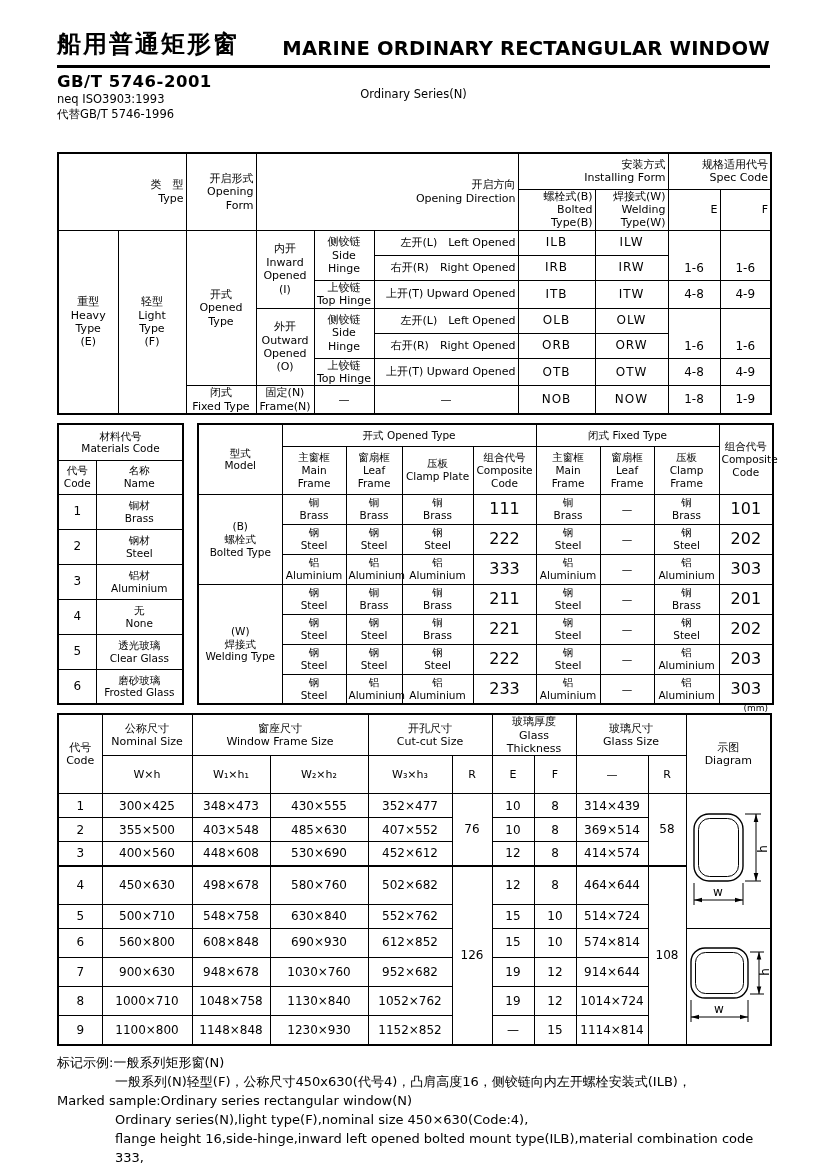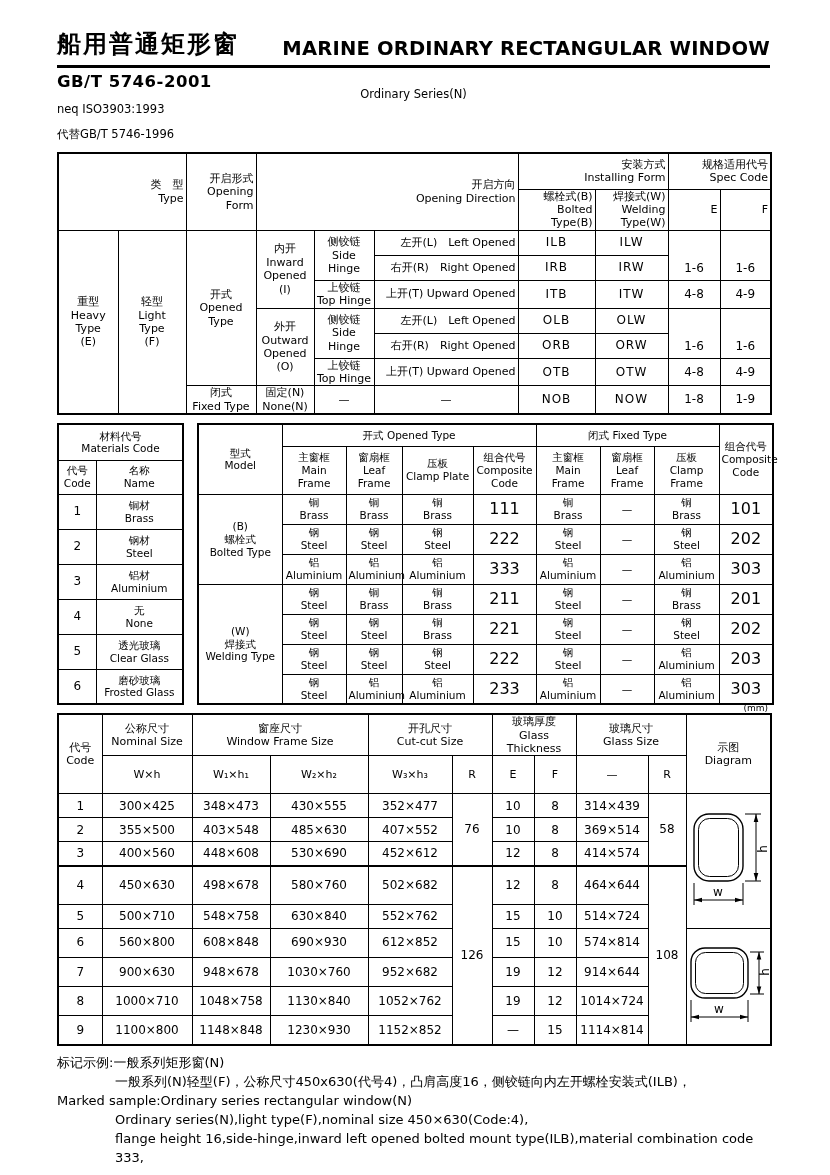--- a/index.html
+++ b/index.html
@@ -12,21 +12,21 @@
   .content { width:713px; margin-left:57px; padding-top:28px; }
 
   
   .title-row { display:flex; justify-content:space-between; align-items:flex-end;
                border-bottom:3px solid #000; padding-bottom:5px; }
   .title-cn { font-size:24px; font-weight:bold; letter-spacing:2px; }
   .title-en { font-size:19.5px; font-weight:bold; letter-spacing:0.2px; }
   .sub-row { position:relative; height:66px; margin-top:4px; }
   .std-block { position:absolute; left:0; top:0; }
   .std-no { font-size:16.5px; font-weight:bold; letter-spacing:0.5px; }
-  .std-neq, .std-rep { font-size:11.5px; margin-top:11px; }
+  .std-neq, .std-rep { font-size:11.5px; margin-top:1px; }
   .series-block { position:absolute; left:0; right:0; top:12px; text-align:center; }
   .series-cn { font-size:18px; font-weight:bold; }
   .series-en { font-size:11.5px; margin-top:3px; }
 
   
   table { border-collapse:collapse; table-layout:fixed; border:2px solid #000; }
   th, td { border:1px solid #000; text-align:center; vertical-align:middle;
            white-space:pre-line; padding:0 2px; font-weight:normal; line-height:1.22; }
   .t1 { width:713px; margin-top:14px; font-size:11px; }
   .t1 .hr1 { height:36px; } .t1 .hr2 { height:30px; } .t1 .br { height:25px; }
@@ -172,21 +172,21 @@
       <td class="dir">上开(T) Upward Opened</td>
       <td class="code-cell">OTB</td>
       <td class="code-cell">OTW</td>
       <td class="spec-val">4-8</td>
       <td class="spec-val">4-9</td>
     </tr>
     <tr class="br">
       <td>闭式
 Fixed Type</td>
       <td>固定(N)
-None(N)</td>
+Frame(N)</td>
       <td>—</td>
       <td>—</td>
       <td class="code-cell">NOB</td>
       <td class="code-cell">NOW</td>
       <td class="spec-val">1-8</td>
       <td class="spec-val">1-9</td>
     </tr>
   </tbody>
     </table>
 

